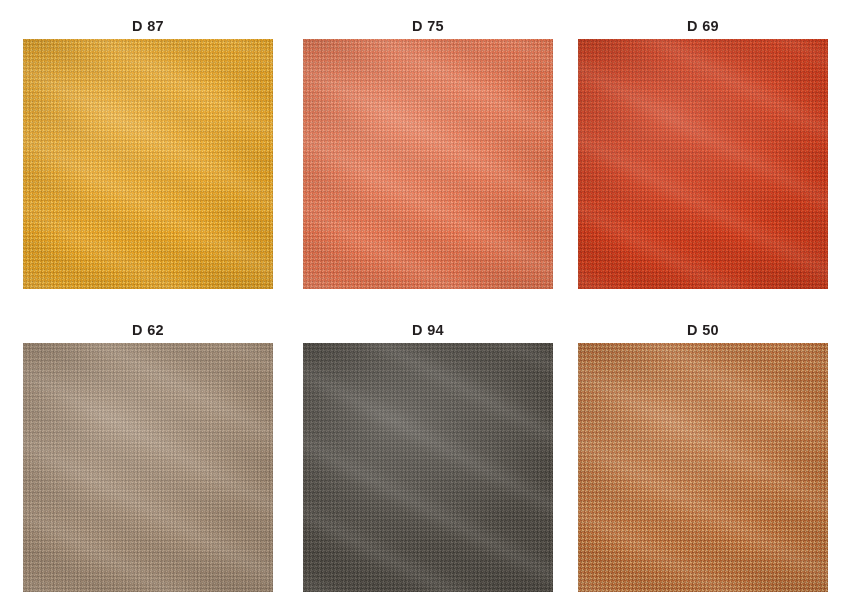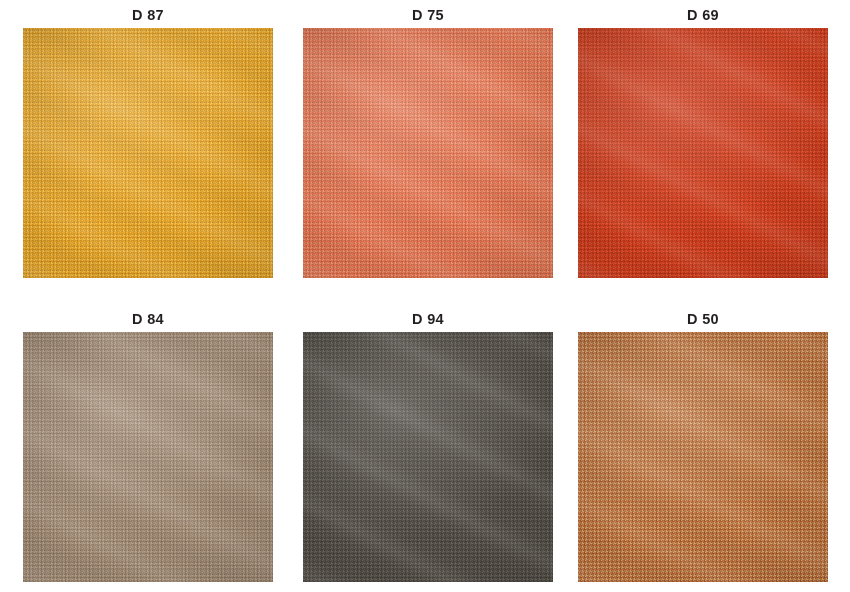--- a/index.html
+++ b/index.html
@@ -11,21 +11,21 @@
     width: 850px;
     height: 592px;
     position: relative;
     font-family: "Liberation Sans", sans-serif;
     overflow: hidden;
   }
 
   #swatch-grid {
     position: absolute;
     left: 0;
-    top: 1px;
+    top: 12px;
     width: 850px;
     height: 424px;
   }
 
   .swatch-cell {
     position: absolute;
     width: 250px;
   }
 
   .swatch-label {
@@ -122,21 +122,21 @@
       <div class="swatch-label">D 69</div>
       <div class="swatch-tile" style="margin-top: 5px; width: 250px; height: 250px; background: rgb(216, 64, 30);">
         <div class="weave weave-checks" style="background-image: linear-gradient(45deg, rgb(225, 87, 51) 25%, transparent 25%, transparent 75%, rgb(225, 87, 51) 75%), linear-gradient(45deg, rgb(194, 51, 26) 25%, transparent 25%, transparent 75%, rgb(194, 51, 26) 75%);"></div>
         <div class="weave weave-warp" style="background-image: repeating-linear-gradient(90deg, rgba(0, 0, 0, 0.086) 0px, rgba(0, 0, 0, 0.086) 1px, rgba(255, 255, 255, 0.07) 1px, rgba(255, 255, 255, 0.07) 3px);"></div>
         <div class="weave weave-weft" style="background-image: repeating-linear-gradient(0deg, rgba(0, 0, 0, 0.07) 0px, rgba(0, 0, 0, 0.07) 1px, rgba(255, 255, 255, 0.055) 1px, rgba(255, 255, 255, 0.055) 3px);"></div>
         <div class="weave-sheen" style="background-image: repeating-linear-gradient(28deg, rgba(255, 255, 255, 0) 0px, rgba(255, 255, 255, 0.22) 14px, rgba(255, 255, 255, 0) 30px, rgba(0, 0, 0, 0.1) 46px, rgba(255, 255, 255, 0) 62px);"></div>
         <div class="weave-shade" style="background-image: radial-gradient(120% 95% at 38% 30%, rgba(255, 255, 255, 0.16) 0%, rgba(255, 255, 255, 0) 55%), linear-gradient(100deg, rgba(0, 0, 0, 0.07) 0%, rgba(0, 0, 0, 0) 32%, rgba(0, 0, 0, 0) 68%, rgba(0, 0, 0, 0.06) 100%), linear-gradient(rgba(0, 0, 0, 0.043) 0%, rgba(0, 0, 0, 0) 22%, rgba(0, 0, 0, 0) 78%, rgba(0, 0, 0, 0.05) 100%);"></div>
       </div>
     </div>
     <div class="swatch-cell" style="left: 23px; top: 310px;">
-      <div class="swatch-label">D 84</div>
+      <div class="swatch-label">D 62</div>
       <div class="swatch-tile" style="margin-top: 5px; width: 250px; height: 250px; background: rgb(168, 145, 122);">
         <div class="weave weave-checks" style="background-image: linear-gradient(45deg, rgb(187, 166, 143) 25%, transparent 25%, transparent 75%, rgb(187, 166, 143) 75%), linear-gradient(45deg, rgb(150, 128, 107) 25%, transparent 25%, transparent 75%, rgb(150, 128, 107) 75%);"></div>
         <div class="weave weave-warp" style="background-image: repeating-linear-gradient(90deg, rgba(0, 0, 0, 0.086) 0px, rgba(0, 0, 0, 0.086) 1px, rgba(255, 255, 255, 0.07) 1px, rgba(255, 255, 255, 0.07) 3px);"></div>
         <div class="weave weave-weft" style="background-image: repeating-linear-gradient(0deg, rgba(0, 0, 0, 0.07) 0px, rgba(0, 0, 0, 0.07) 1px, rgba(255, 255, 255, 0.055) 1px, rgba(255, 255, 255, 0.055) 3px);"></div>
         <div class="weave-sheen" style="background-image: repeating-linear-gradient(28deg, rgba(255, 255, 255, 0) 0px, rgba(255, 255, 255, 0.22) 14px, rgba(255, 255, 255, 0) 30px, rgba(0, 0, 0, 0.1) 46px, rgba(255, 255, 255, 0) 62px);"></div>
         <div class="weave-shade" style="background-image: radial-gradient(120% 95% at 38% 30%, rgba(255, 255, 255, 0.16) 0%, rgba(255, 255, 255, 0) 55%), linear-gradient(100deg, rgba(0, 0, 0, 0.07) 0%, rgba(0, 0, 0, 0) 32%, rgba(0, 0, 0, 0) 68%, rgba(0, 0, 0, 0.06) 100%), linear-gradient(rgba(0, 0, 0, 0.043) 0%, rgba(0, 0, 0, 0) 22%, rgba(0, 0, 0, 0) 78%, rgba(0, 0, 0, 0.05) 100%);"></div>
       </div>
     </div>
     <div class="swatch-cell" style="left: 303px; top: 310px;">
       <div class="swatch-label">D 94</div>

